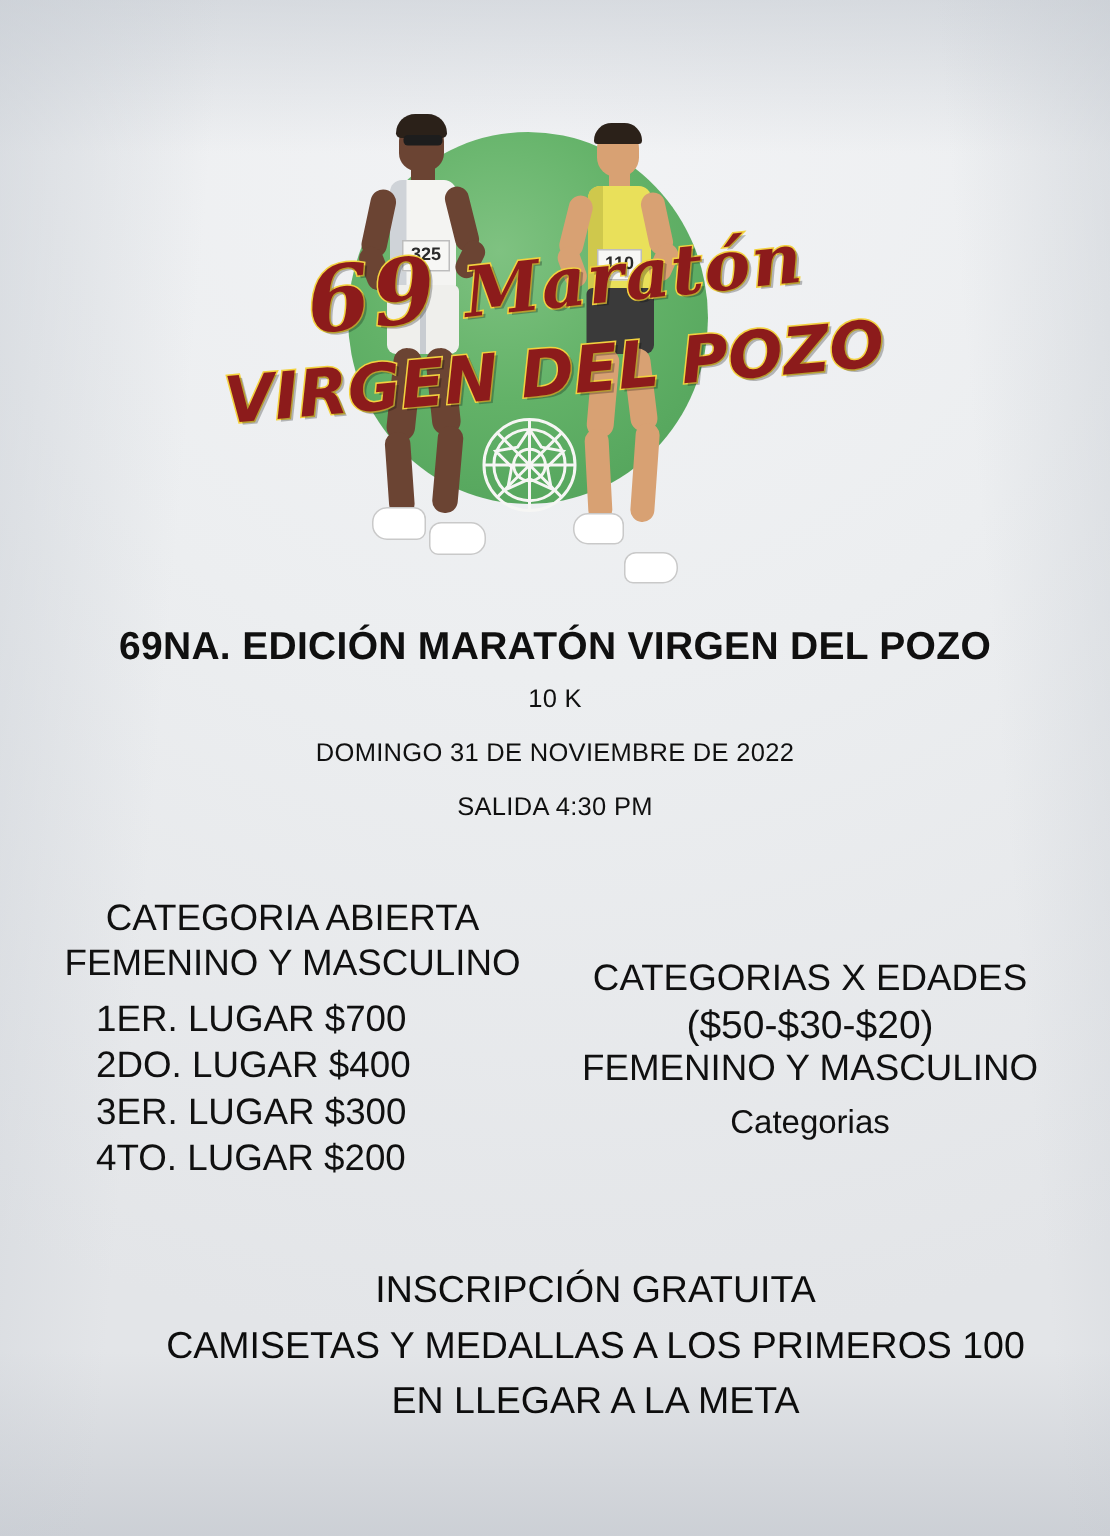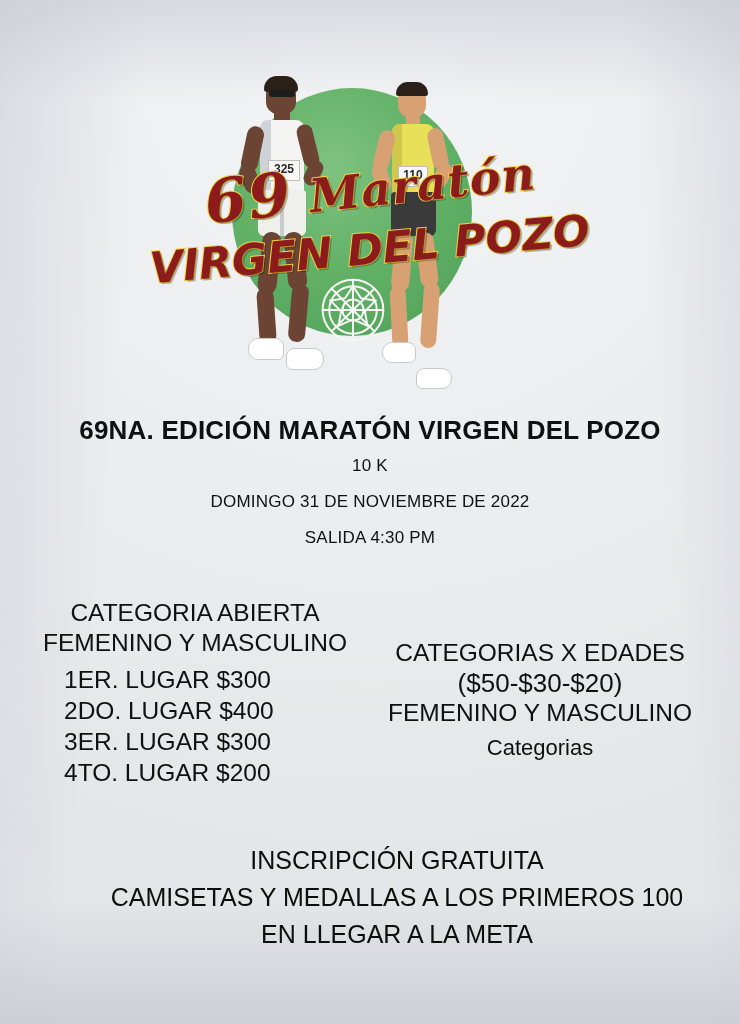--- a/index.html
+++ b/index.html
@@ -309,21 +309,21 @@
     <div class="hl">10 K</div>
     <div class="hl">DOMINGO 31 DE NOVIEMBRE DE 2022</div>
     <div class="hl">SALIDA 4:30 PM</div>
 
     <div class="cols">
 
       <div class="col-left">
         <div class="col-head">CATEGORIA ABIERTA</div>
         <div class="col-head">FEMENINO Y MASCULINO</div>
         <ul class="prize-list">
-          <li>1ER. LUGAR $300</li>
+          <li>1ER. LUGAR $700</li>
           <li>2DO. LUGAR $400</li>
           <li>3ER. LUGAR $300</li>
           <li>4TO. LUGAR $200</li>
         </ul>
       </div>
 
       <div class="col-right">
         <div class="col-head">CATEGORIAS X EDADES</div>
         <div class="sub-amt">($50-$30-$20)</div>
         <div class="col-head">FEMENINO Y MASCULINO</div>

